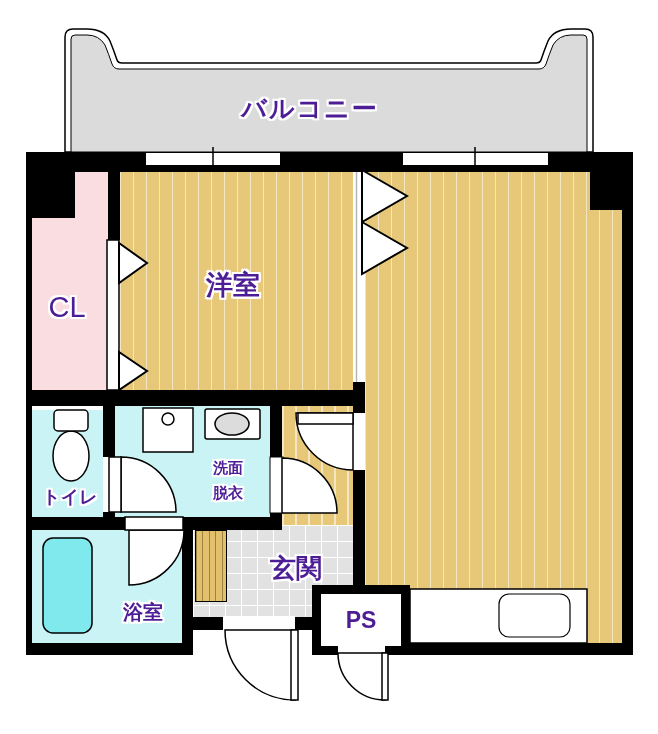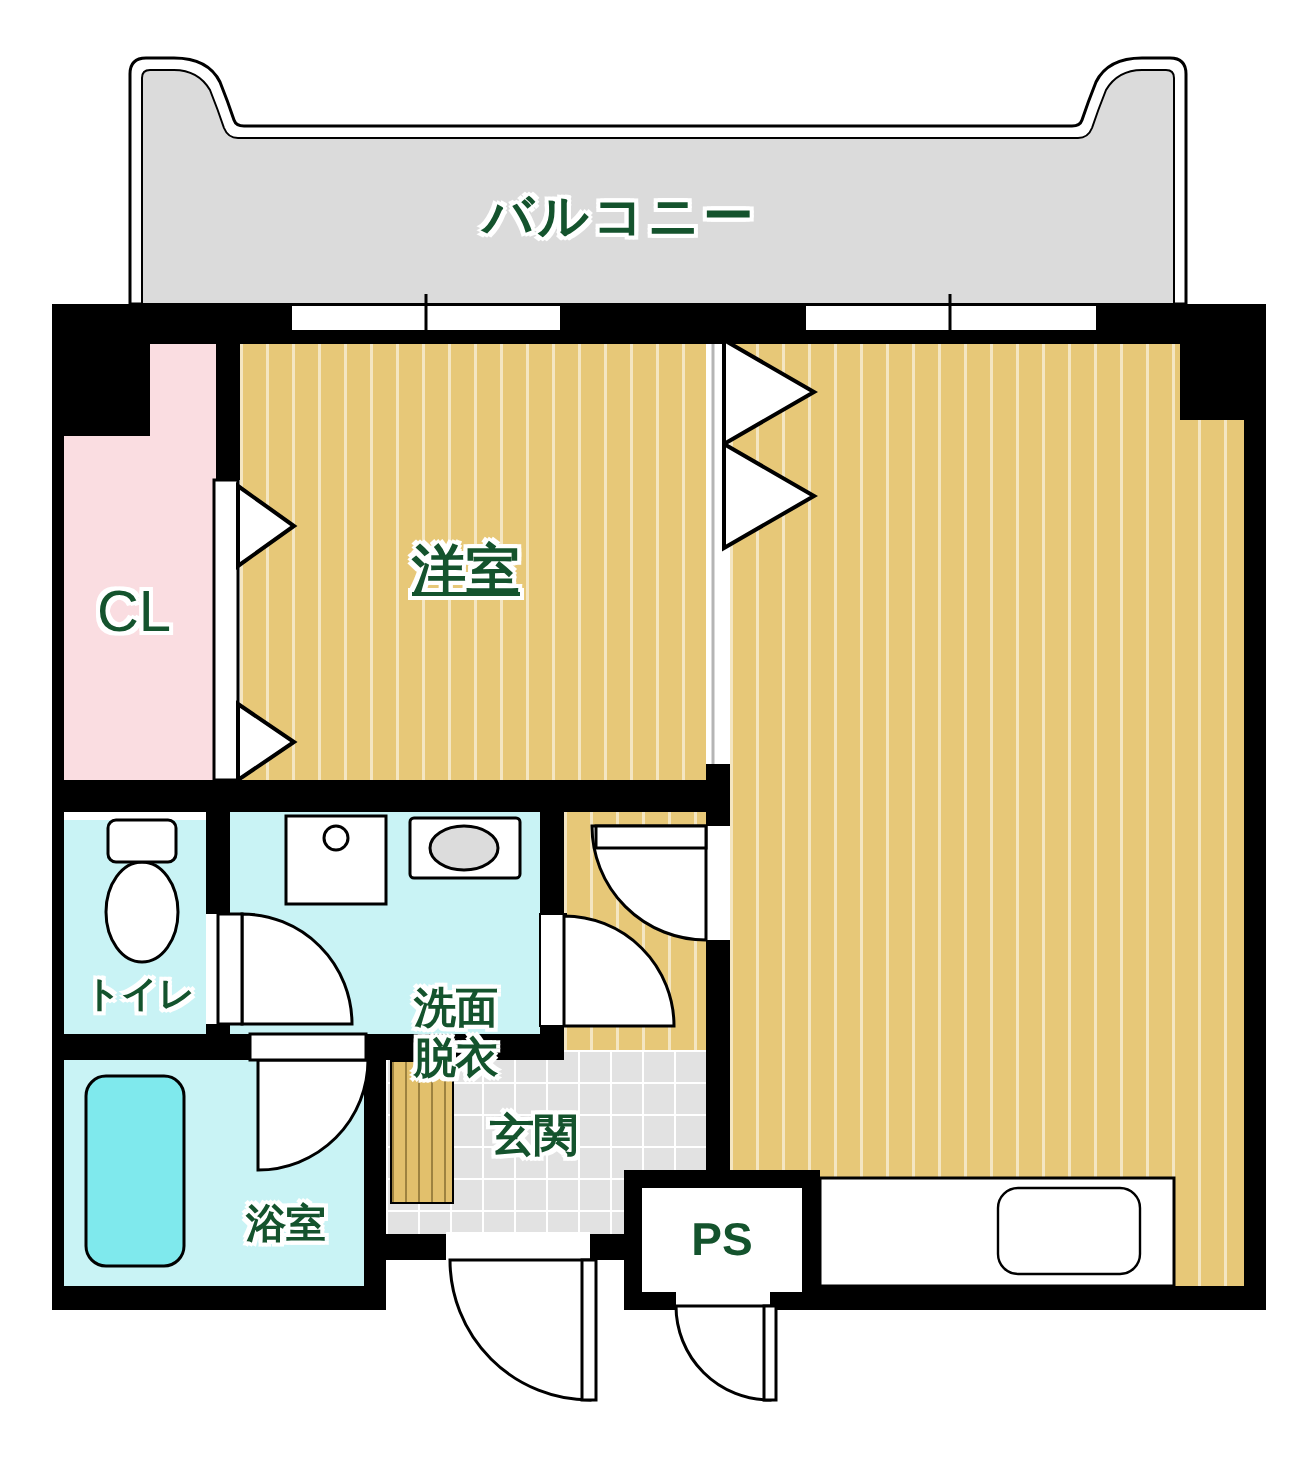--- a/index.html
+++ b/index.html
@@ -16,21 +16,21 @@
         border:1.5px solid #000;box-sizing:border-box;z-index:2;}
   .tile{background-color:#e2e2e2;
         background-image:linear-gradient(#fff 1px,transparent 1px),linear-gradient(90deg,#fff 1px,transparent 1px);
         background-size:16px 16px;}
   .wet{background:#c9f3f5;}
   .pink{background:#fadde1;}
   .ps-box{position:absolute;left:312px;top:585px;width:98px;height:70px;
           box-sizing:border-box;border:9px solid #000;background:#fff;z-index:3;}
   .sym{position:absolute;left:0;top:0;z-index:4;}
   .bal-svg{position:absolute;left:0;top:0;z-index:1;}
-  .label{position:absolute;z-index:5;color:#14532d;white-space:nowrap;transform:translate(-50%,-50%);
+  .label{position:absolute;z-index:5;color:#4c1d95;white-space:nowrap;transform:translate(-50%,-50%);
          text-shadow:-2px -2px 0 #fff,2px -2px 0 #fff,-2px 2px 0 #fff,2px 2px 0 #fff,
                      0 -2px 0 #fff,0 2px 0 #fff,-2px 0 0 #fff,2px 0 0 #fff;}
   .cjk{font-weight:bold;}
   .two-line{text-align:center;line-height:25px;}
 </style>
 </head>
 <body>
 
 <div class="plan">
 
@@ -152,24 +152,24 @@
       <rect x="43" y="538" width="49" height="95" rx="10" fill="#7fe9ed" stroke="#000" stroke-width="1.5"></rect>
     </g>
 
     <g>
       <rect x="410" y="589" width="177" height="54" fill="#fff" stroke="#000" stroke-width="1.5"></rect>
       <rect x="499" y="594" width="71" height="43" rx="10" fill="#fff" stroke="#000" stroke-width="1.2"></rect>
     </g>
   </svg>
 
   <div class="label cjk" style="left:310px;top:108px;font-size:25px;letter-spacing:2px;">バルコニー</div>
-  <div class="label cjk" style="left:233px;top:285px;font-size:27px;text-decoration:underline;">洋室</div>
+  <div class="label cjk" style="left:233px;top:285px;font-size:27px;">洋室</div>
   <div class="label" style="left:67px;top:307px;font-size:29px;">CL</div>
   <div class="label cjk" style="left:70px;top:497px;font-size:18px;">トイレ</div>
-  <div class="label cjk two-line" style="left:228px;top:480px;font-size:21px;margin-top:37px;">
+  <div class="label cjk two-line" style="left:228px;top:480px;font-size:15px;">
     <div>洗面</div>
     <div>脱衣</div>
   </div>
   <div class="label cjk" style="left:143px;top:612px;font-size:20px;">浴室</div>
-  <div class="label cjk" style="left:267px;top:568px;font-size:22px;">玄関</div>
+  <div class="label cjk" style="left:296px;top:568px;font-size:26px;">玄関</div>
   <div class="label" style="left:361px;top:620px;font-size:23px;font-weight:bold;">PS</div>
 
 </div>
 
 </body></html>

